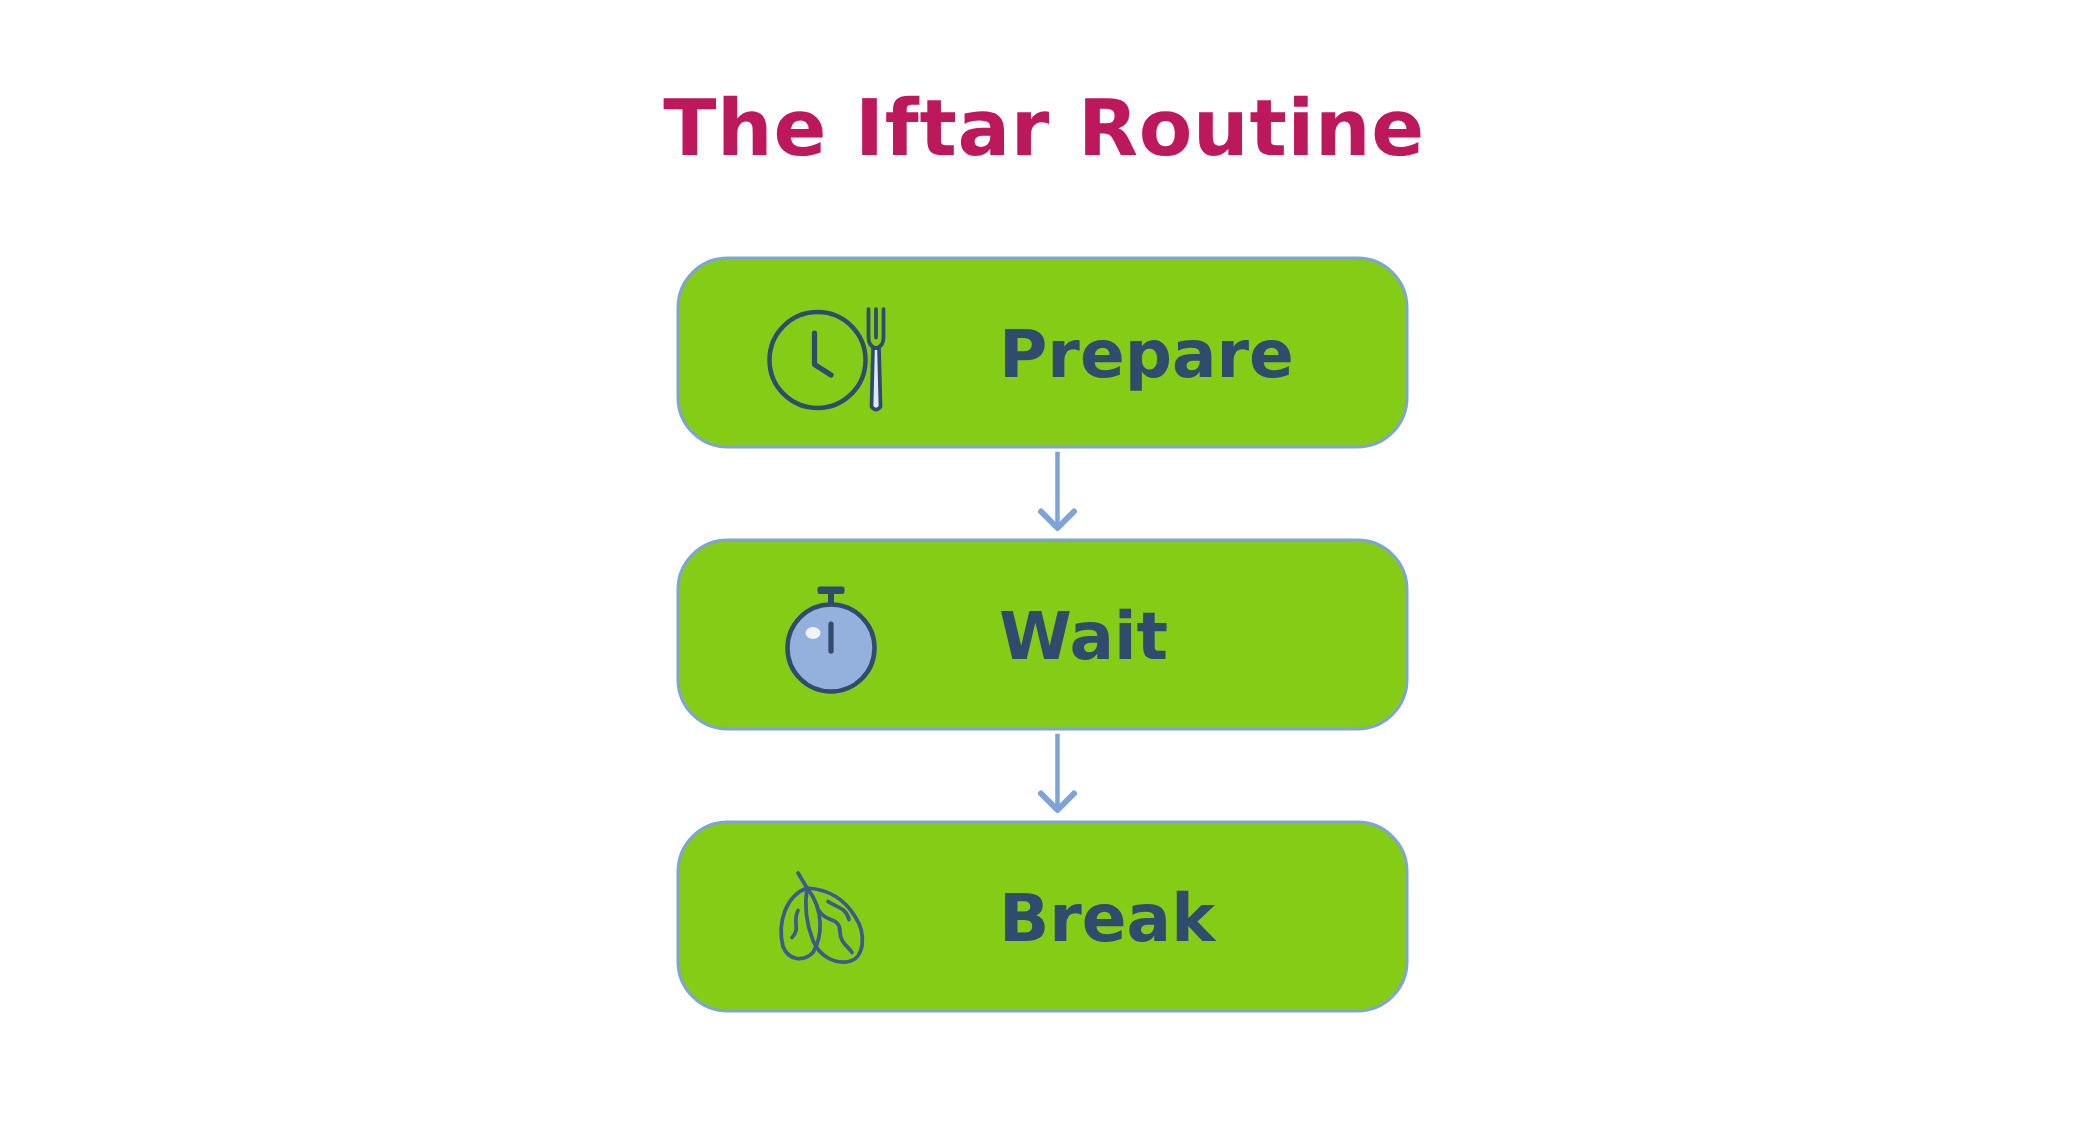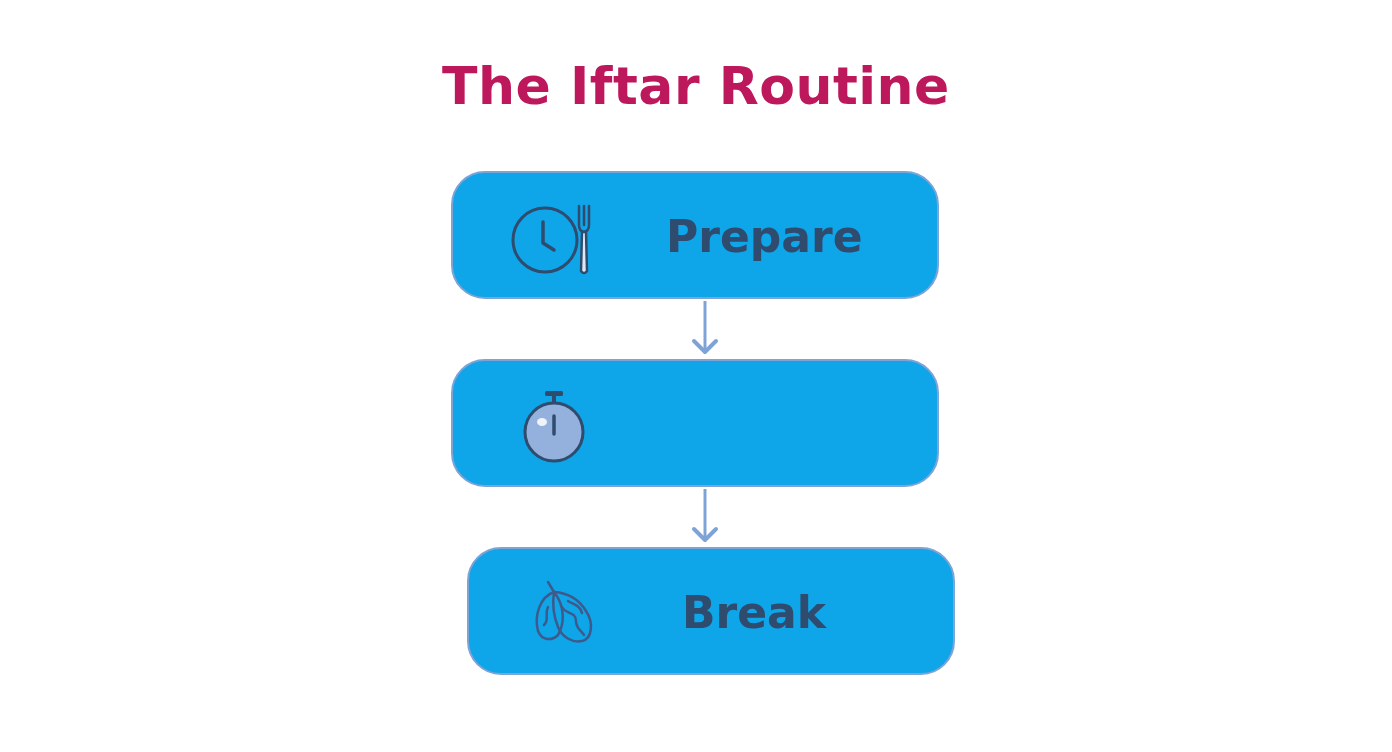--- a/index.html
+++ b/index.html
@@ -6,21 +6,21 @@
   body {
     width: 1392px; height: 752px; background: #ffffff; position: relative;
     font-family: "DejaVu Sans", sans-serif; overflow: hidden;
   }
   .title {
     position: absolute; left: 0; width: 1392px; top: 56px; text-align: center;
     font-size: 52px; font-weight: bold; color: #be185d; letter-spacing: 0.5px;
   }
   .step {
     position: absolute; left: 451px; width: 488px; height: 128px;
-    border: 2.5px solid #7ea3d6; border-radius: 34px; background: #0ea5e9;
+    border: 2.5px solid #7ea3d6; border-radius: 34px; background: #84cc16;
     box-sizing: border-box;
   }
   .step .icon { position: absolute; left: 55px; top: 28px; width: 90px; height: 76px; }
   .step .label {
     position: absolute; left: 213px; top: 36px; font-size: 44px; font-weight: bold;
     color: #2f4b6e; line-height: 56px;
   }
   .arrow { position: absolute; left: 690px; width: 30px; height: 58px; }
 </style>
 </head>
@@ -50,30 +50,31 @@
 <div class="step" style="top:359px;">
   <span class="icon">
     <svg width="90" height="76" viewBox="0 0 90 76">
       <rect x="37" y="2" width="18" height="5" rx="1.5" fill="#2f4b6e"></rect>
       <rect x="44" y="6" width="4" height="8" fill="#2f4b6e"></rect>
       <circle cx="46" cy="43" r="29" fill="#93b1dc" stroke="#2f4b6e" stroke-width="3"></circle>
       <ellipse cx="34" cy="33" rx="5" ry="4" fill="#ffffff" opacity="0.85"></ellipse>
       <line x1="46" y1="27" x2="46" y2="45" stroke="#2f4b6e" stroke-width="3.5" stroke-linecap="round"></line>
     </svg>
   </span>
+  <span class="label">Wait</span>
 </div>
 
 <div class="arrow" style="top:489px;">
   <svg width="30" height="58" viewBox="0 0 30 58">
     <line x1="15" y1="0" x2="15" y2="51" stroke="#7ea3d6" stroke-width="3"></line>
     <polyline points="4,40 15,51 26,40" fill="none" stroke="#7ea3d6" stroke-width="4" stroke-linecap="round" stroke-linejoin="round"></polyline>
   </svg>
 </div>
 
-<div class="step" style="top:547px;margin-left:16px;">
+<div class="step" style="top:547px;">
   <span class="icon">
     <svg width="90" height="76" viewBox="0 0 90 76">
       <g fill="none" stroke="#3e5a8a" stroke-width="2.5" stroke-linecap="round" stroke-linejoin="round">
         <line x1="24" y1="5" x2="30" y2="15"></line>
         <path d="M30,15 C16,20 10,38 14,54 C18,64 28,64 34,58 C40,48 42,30 30,15 Z"></path>
         <path d="M30,15 C46,16 56,24 62,34 C70,46 68,62 58,64 C48,66 38,60 34,50 C30,40 28,28 30,15 Z"></path>
         <path d="M24,30 C20,38 26,42 20,48"></path>
         <path d="M38,30 C42,38 52,34 52,44 C52,52 58,54 60,58"></path>
         <path d="M44,24 C50,28 56,28 58,36"></path>
       </g>

